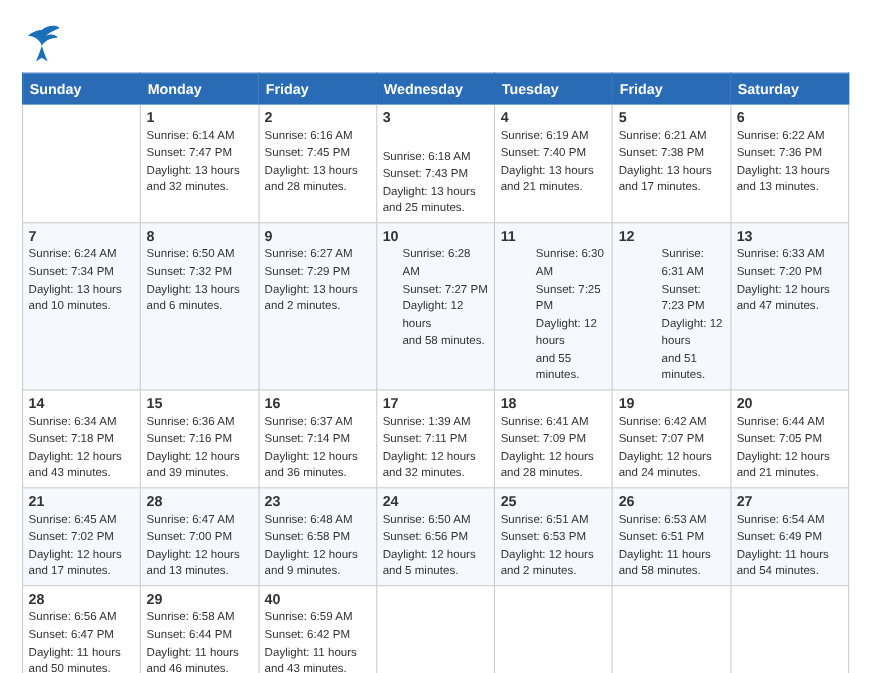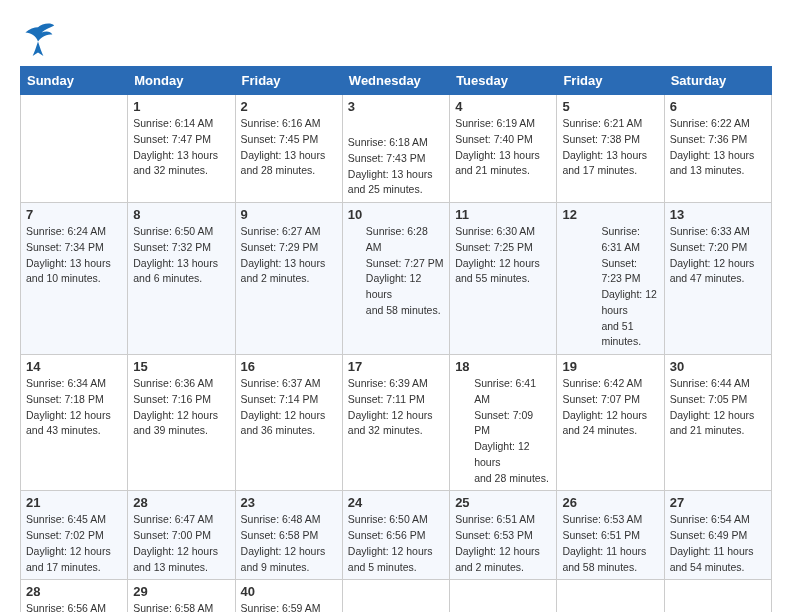--- a/index.html
+++ b/index.html
@@ -198,21 +198,21 @@
         </td>
         <td>
           <span class="day-num">10</span>
           <div class="day-info" style="white-space: pre-line; margin-left: 18px;">Sunrise: 6:28 AM
 Sunset: 7:27 PM
 Daylight: 12 hours
 and 58 minutes.</div>
         </td>
         <td>
           <span class="day-num">11</span>
-          <div class="day-info" style="white-space: pre-line;">Sunrise: 6:30 AM
+          <div class="day-info" style="white-space: pre-line; margin-left: 32px;">Sunrise: 6:30 AM
 Sunset: 7:25 PM
 Daylight: 12 hours
 and 55 minutes.</div>
         </td>
         <td>
           <span class="day-num">12</span>
           <div class="day-info" style="white-space: pre-line; margin-left: 39px;">Sunrise: 6:31 AM
 Sunset: 7:23 PM
 Daylight: 12 hours
 and 51 minutes.</div>
@@ -242,41 +242,41 @@
         </td>
         <td>
           <span class="day-num">16</span>
           <div class="day-info" style="white-space: pre-line;">Sunrise: 6:37 AM
 Sunset: 7:14 PM
 Daylight: 12 hours
 and 36 minutes.</div>
         </td>
         <td>
           <span class="day-num">17</span>
-          <div class="day-info" style="white-space: pre-line;">Sunrise: 6:39 AM
+          <div class="day-info" style="white-space: pre-line;">Sunrise: 1:39 AM
 Sunset: 7:11 PM
 Daylight: 12 hours
 and 32 minutes.</div>
         </td>
         <td>
           <span class="day-num">18</span>
-          <div class="day-info" style="white-space: pre-line; margin-left: 19px;">Sunrise: 6:41 AM
+          <div class="day-info" style="white-space: pre-line;">Sunrise: 6:41 AM
 Sunset: 7:09 PM
 Daylight: 12 hours
 and 28 minutes.</div>
         </td>
         <td>
           <span class="day-num">19</span>
           <div class="day-info" style="white-space: pre-line;">Sunrise: 6:42 AM
 Sunset: 7:07 PM
 Daylight: 12 hours
 and 24 minutes.</div>
         </td>
         <td>
-          <span class="day-num">30</span>
+          <span class="day-num">20</span>
           <div class="day-info" style="white-space: pre-line;">Sunrise: 6:44 AM
 Sunset: 7:05 PM
 Daylight: 12 hours
 and 21 minutes.</div>
         </td>
       </tr>
       <tr>
         <td>
           <span class="day-num">21</span>
           <div class="day-info" style="white-space: pre-line;">Sunrise: 6:45 AM

